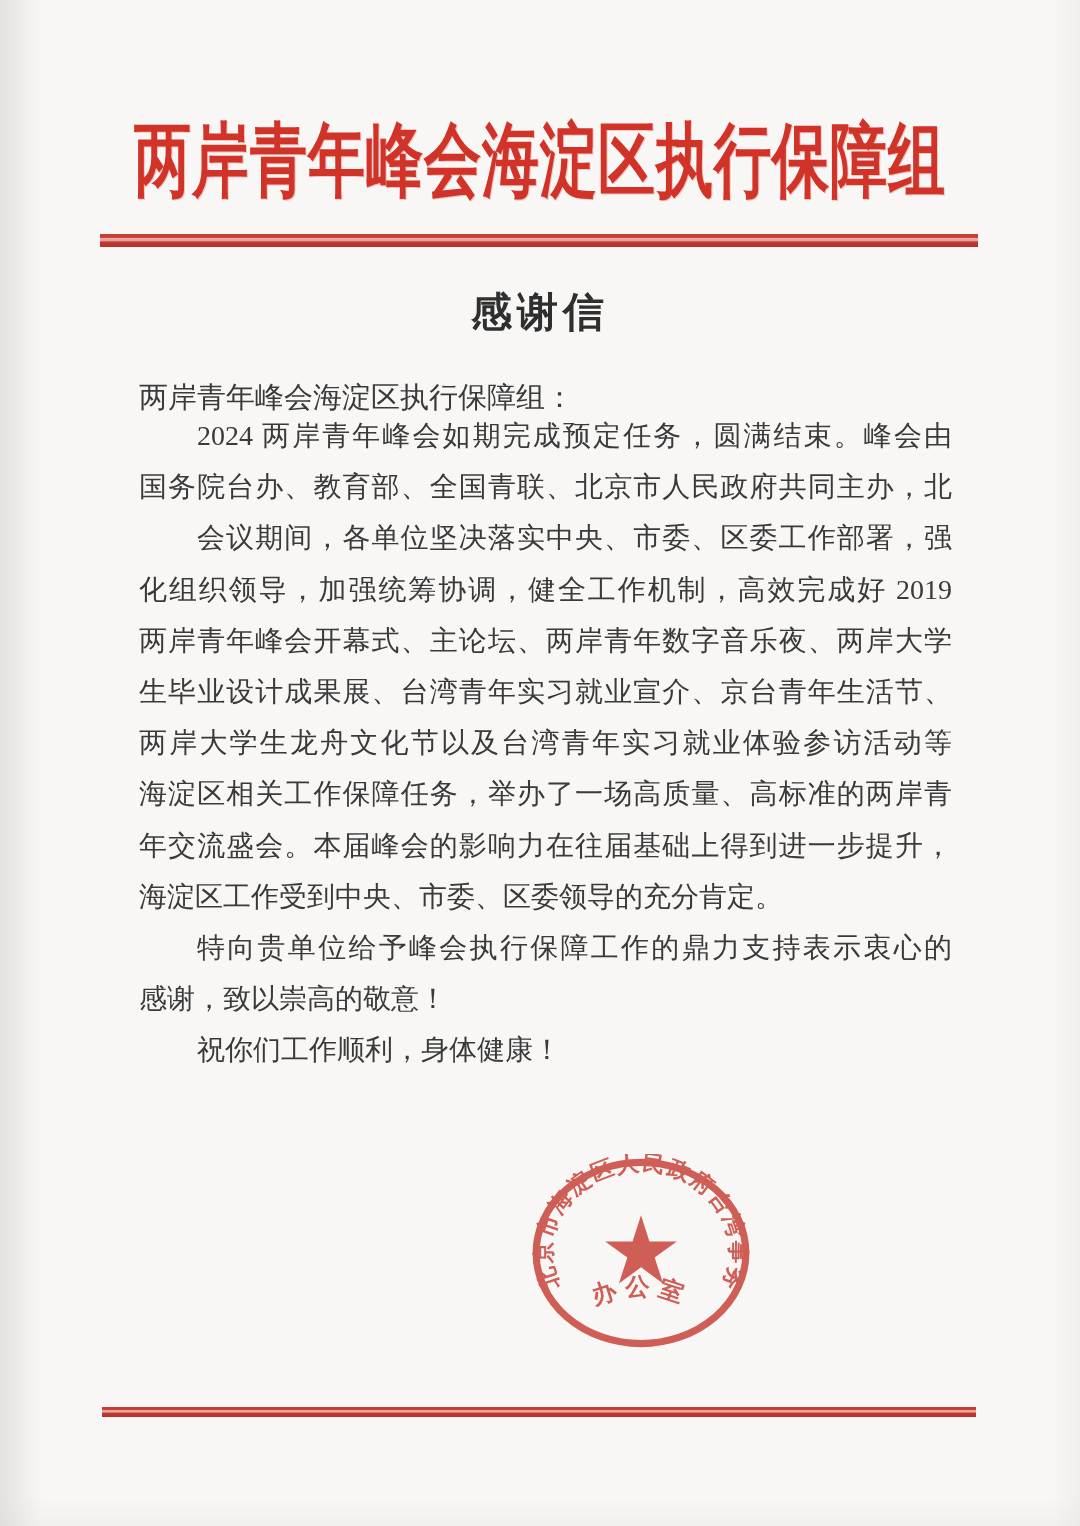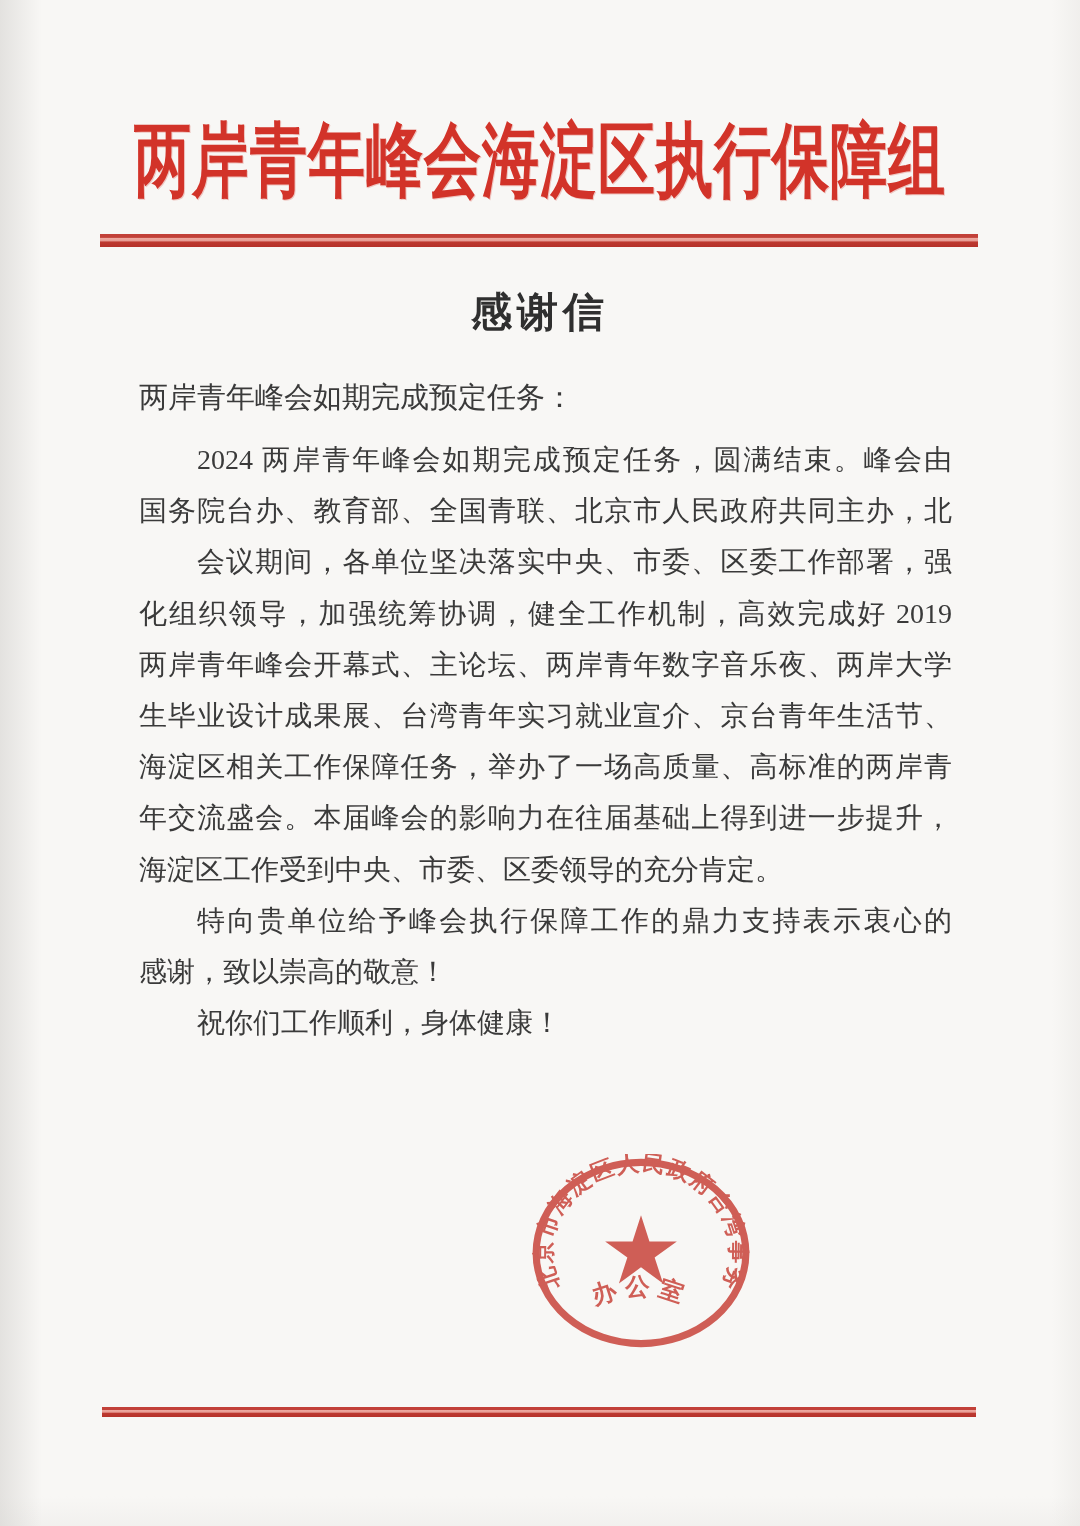--- a/index.html
+++ b/index.html
@@ -50,21 +50,21 @@
     line-height:48px;
     letter-spacing:5px;
     color:#2f2f2f;
   }
   
   .salutation{
     position:absolute;top:375px;left:139px;width:813px;
     font-size:29px;line-height:44px;color:#3a3a3a;
   }
   .body-block{
-    position:absolute;top:434px;left:139px;width:813px;
+    position:absolute;top:410px;left:139px;width:813px;
     color:#3a3a3a;
   }
   .bodyline{
     height:51.2px;
     line-height:51.2px;
     font-size:28px;
     text-align:justify;
     text-align-last:justify;
     overflow:hidden;
     white-space:nowrap;
@@ -95,29 +95,30 @@
 <body>
 
 <div class="page">
 
   <div class="letterhead">两岸青年峰会海淀区执行保障组</div>
 
   <div class="rule rule-top"></div>
 
   <div class="doc-title">感谢信</div>
 
-  <div class="salutation">两岸青年峰会如期完成预定任务：</div>
+  <div class="salutation">两岸青年峰会海淀区执行保障组：</div>
 
   <div class="body-block">
     <div class="bodyline indent">2024 两岸青年峰会如期完成预定任务，圆满结束。峰会由</div>
     <div class="bodyline">国务院台办、教育部、全国青联、北京市人民政府共同主办，北</div>
     <div class="bodyline indent">会议期间，各单位坚决落实中央、市委、区委工作部署，强</div>
     <div class="bodyline">化组织领导，加强统筹协调，健全工作机制，高效完成好 2019</div>
     <div class="bodyline">两岸青年峰会开幕式、主论坛、两岸青年数字音乐夜、两岸大学</div>
     <div class="bodyline">生毕业设计成果展、台湾青年实习就业宣介、京台青年生活节、</div>
+    <div class="bodyline">两岸大学生龙舟文化节以及台湾青年实习就业体验参访活动等</div>
     <div class="bodyline">海淀区相关工作保障任务，举办了一场高质量、高标准的两岸青</div>
     <div class="bodyline">年交流盛会。本届峰会的影响力在往届基础上得到进一步提升，</div>
     <div class="bodyline open">海淀区工作受到中央、市委、区委领导的充分肯定。</div>
     <div class="bodyline indent">特向贵单位给予峰会执行保障工作的鼎力支持表示衷心的</div>
     <div class="bodyline open">感谢，致以崇高的敬意！</div>
     <div class="bodyline indent open">祝你们工作顺利，身体健康！</div>
   </div>
 
 
   <svg class="seal" viewBox="0 0 222 194" xmlns="http://www.w3.org/2000/svg">

